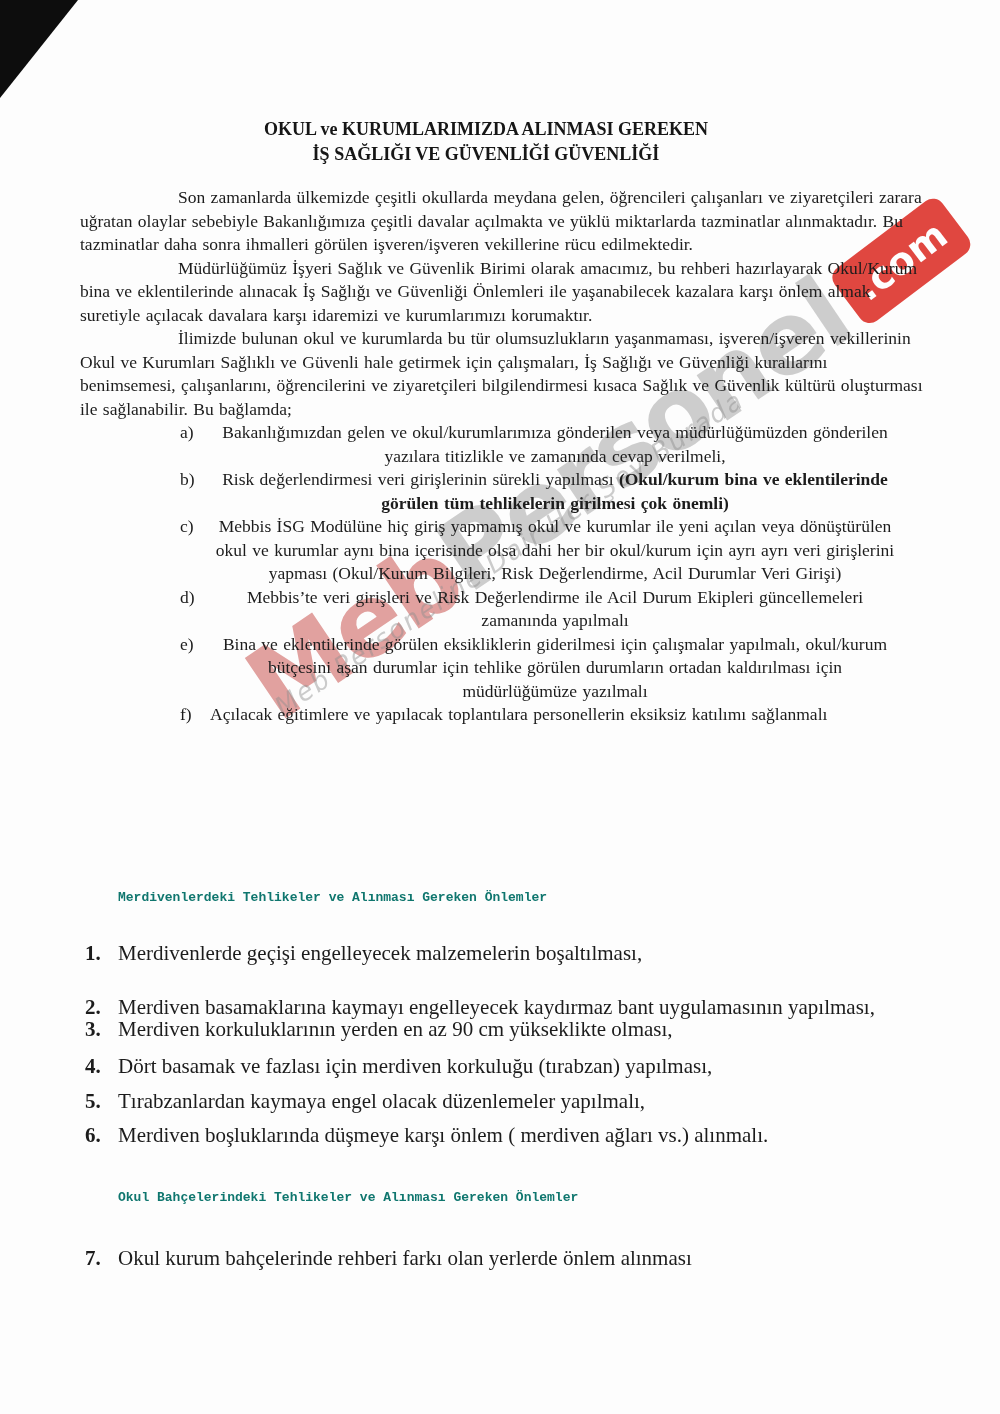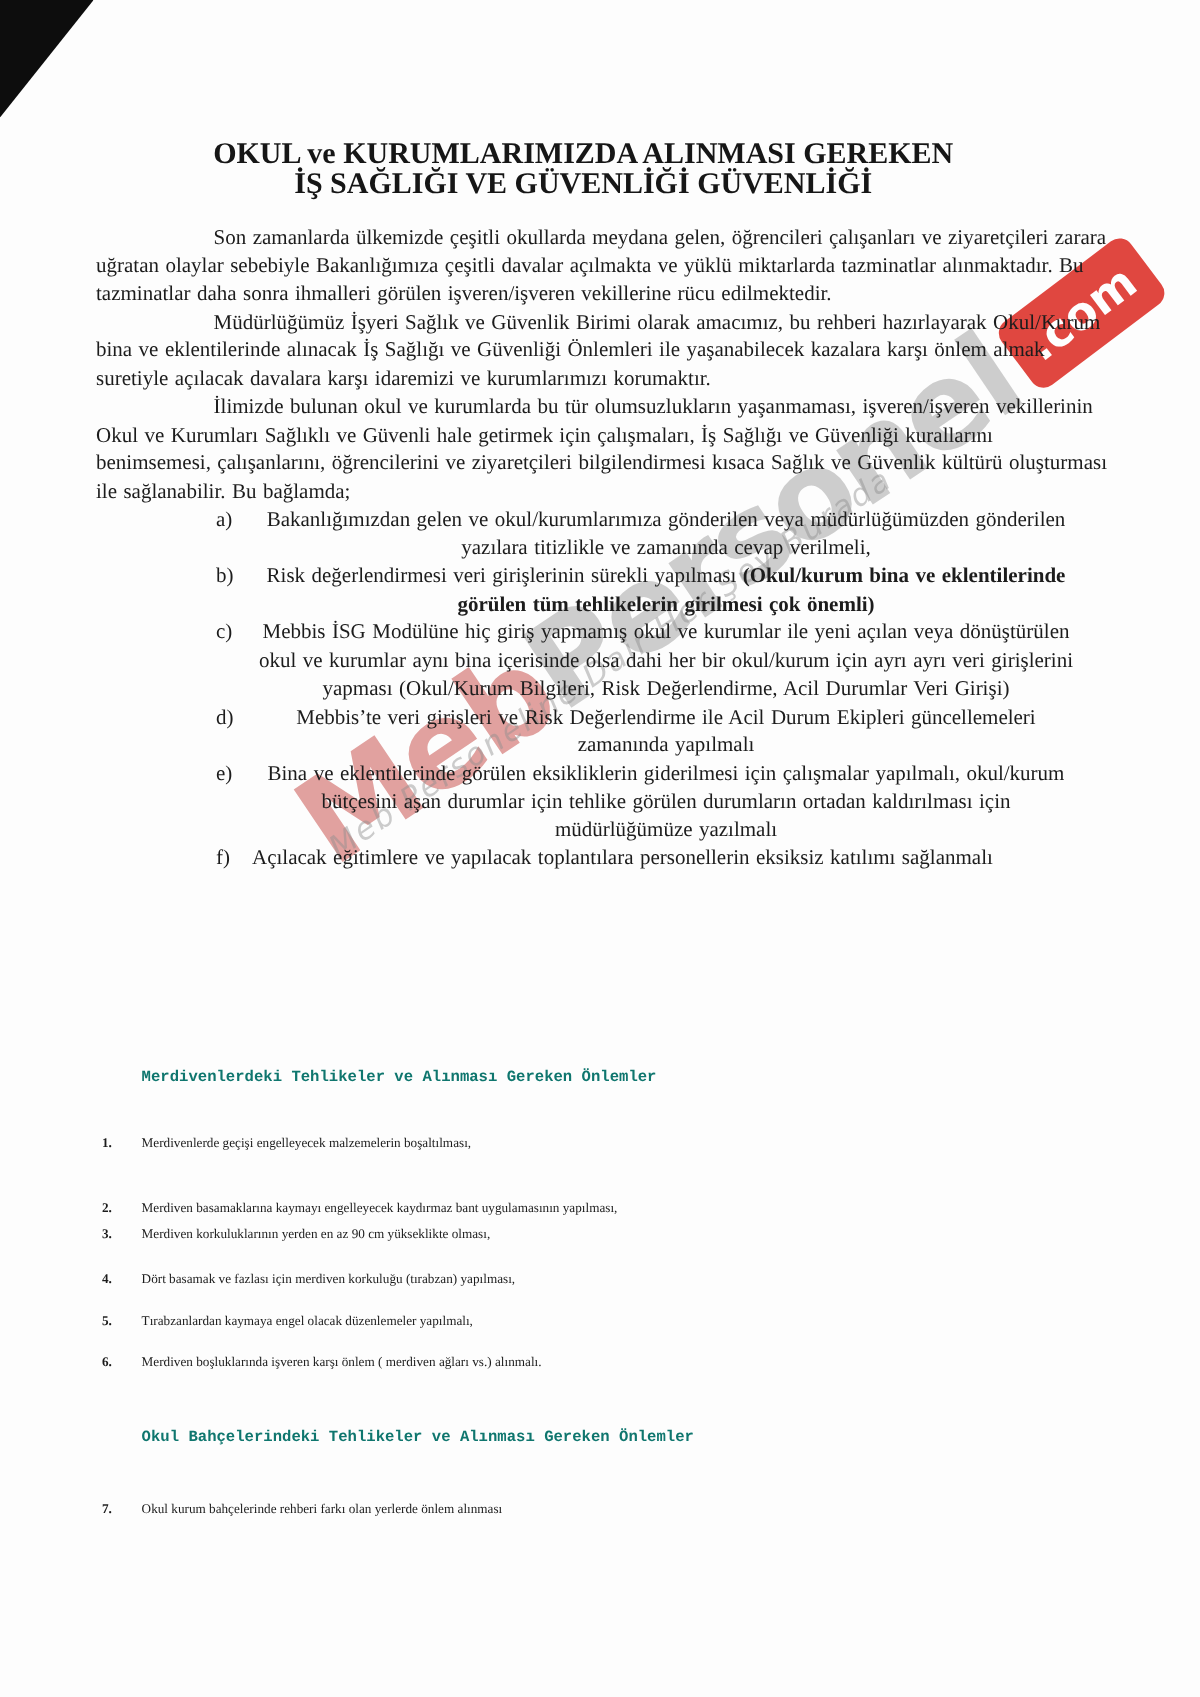--- a/index.html
+++ b/index.html
@@ -13,21 +13,21 @@
   }
   
   .corner{
     position:absolute;left:0;top:0;width:78px;height:98px;
     background:#0d0d0d;
     clip-path:polygon(0 0,100% 0,0 100%);
   }
   
   .title{
     position:absolute;left:80px;top:117px;width:812px;
-    text-align:center;font-weight:bold;font-size:25px;line-height:24.5px;
+    text-align:center;font-weight:bold;font-size:18px;line-height:24.5px;
     color:#161616;
   }
   
   .body-col{
     position:absolute;left:80px;top:186px;width:845px;
     font-size:17.5px;line-height:23.5px;word-spacing:1px;
     z-index:2;
   }
   .body-col p{margin:0;text-indent:98px;}
   
@@ -36,21 +36,21 @@
   .lmark{flex:0 0 30px;}
   .ltext{max-width:690px;text-align:center;}
   .ltext strong{font-weight:bold;}
   
   .sec-heading{
     position:absolute;left:118px;width:760px;
     font-weight:bold;font-size:13px;line-height:23.5px;color:#0f766e;z-index:2;font-family:Liberation Mono, monospace;
   }
   .nitem{
     position:absolute;left:85px;width:840px;
-    font-size:11px;line-height:23.5px;z-index:2;
+    font-size:21px;line-height:23.5px;z-index:2;
   }
   .nmark{display:inline-block;width:33px;font-weight:bold;}
   
   .wm{
     position:absolute;left:202px;top:445px;width:660px;height:130px;
     display:flex;align-items:center;justify-content:flex-start;
     transform:rotate(-34deg);transform-origin:center;
     font-family:"DejaVu Sans","Liberation Sans",sans-serif;
     font-weight:bold;white-space:nowrap;
     z-index:1;pointer-events:none;
@@ -136,21 +136,21 @@
   <div class="nitem" style="top:1018px">
     <span class="nmark">3.</span><span>Merdiven korkuluklarının yerden en az 90 cm yükseklikte olması,</span>
   </div>
   <div class="nitem" style="top:1055px">
     <span class="nmark">4.</span><span>Dört basamak ve fazlası için merdiven korkuluğu (tırabzan) yapılması,</span>
   </div>
   <div class="nitem" style="top:1090px">
     <span class="nmark">5.</span><span>Tırabzanlardan kaymaya engel olacak düzenlemeler yapılmalı,</span>
   </div>
   <div class="nitem" style="top:1124px">
-    <span class="nmark">6.</span><span>Merdiven boşluklarında işveren karşı önlem ( merdiven ağları vs.) alınmalı.</span>
+    <span class="nmark">6.</span><span>Merdiven boşluklarında düşmeye karşı önlem ( merdiven ağları vs.) alınmalı.</span>
   </div>
 
   <div class="sec-heading" style="top:1186px">Okul Bahçelerindeki Tehlikeler ve Alınması Gereken Önlemler</div>
 
   <div class="nitem" style="top:1247px">
     <span class="nmark">7.</span><span>Okul kurum bahçelerinde rehberi farkı olan yerlerde önlem alınması</span>
   </div>
 
 </div>
 

